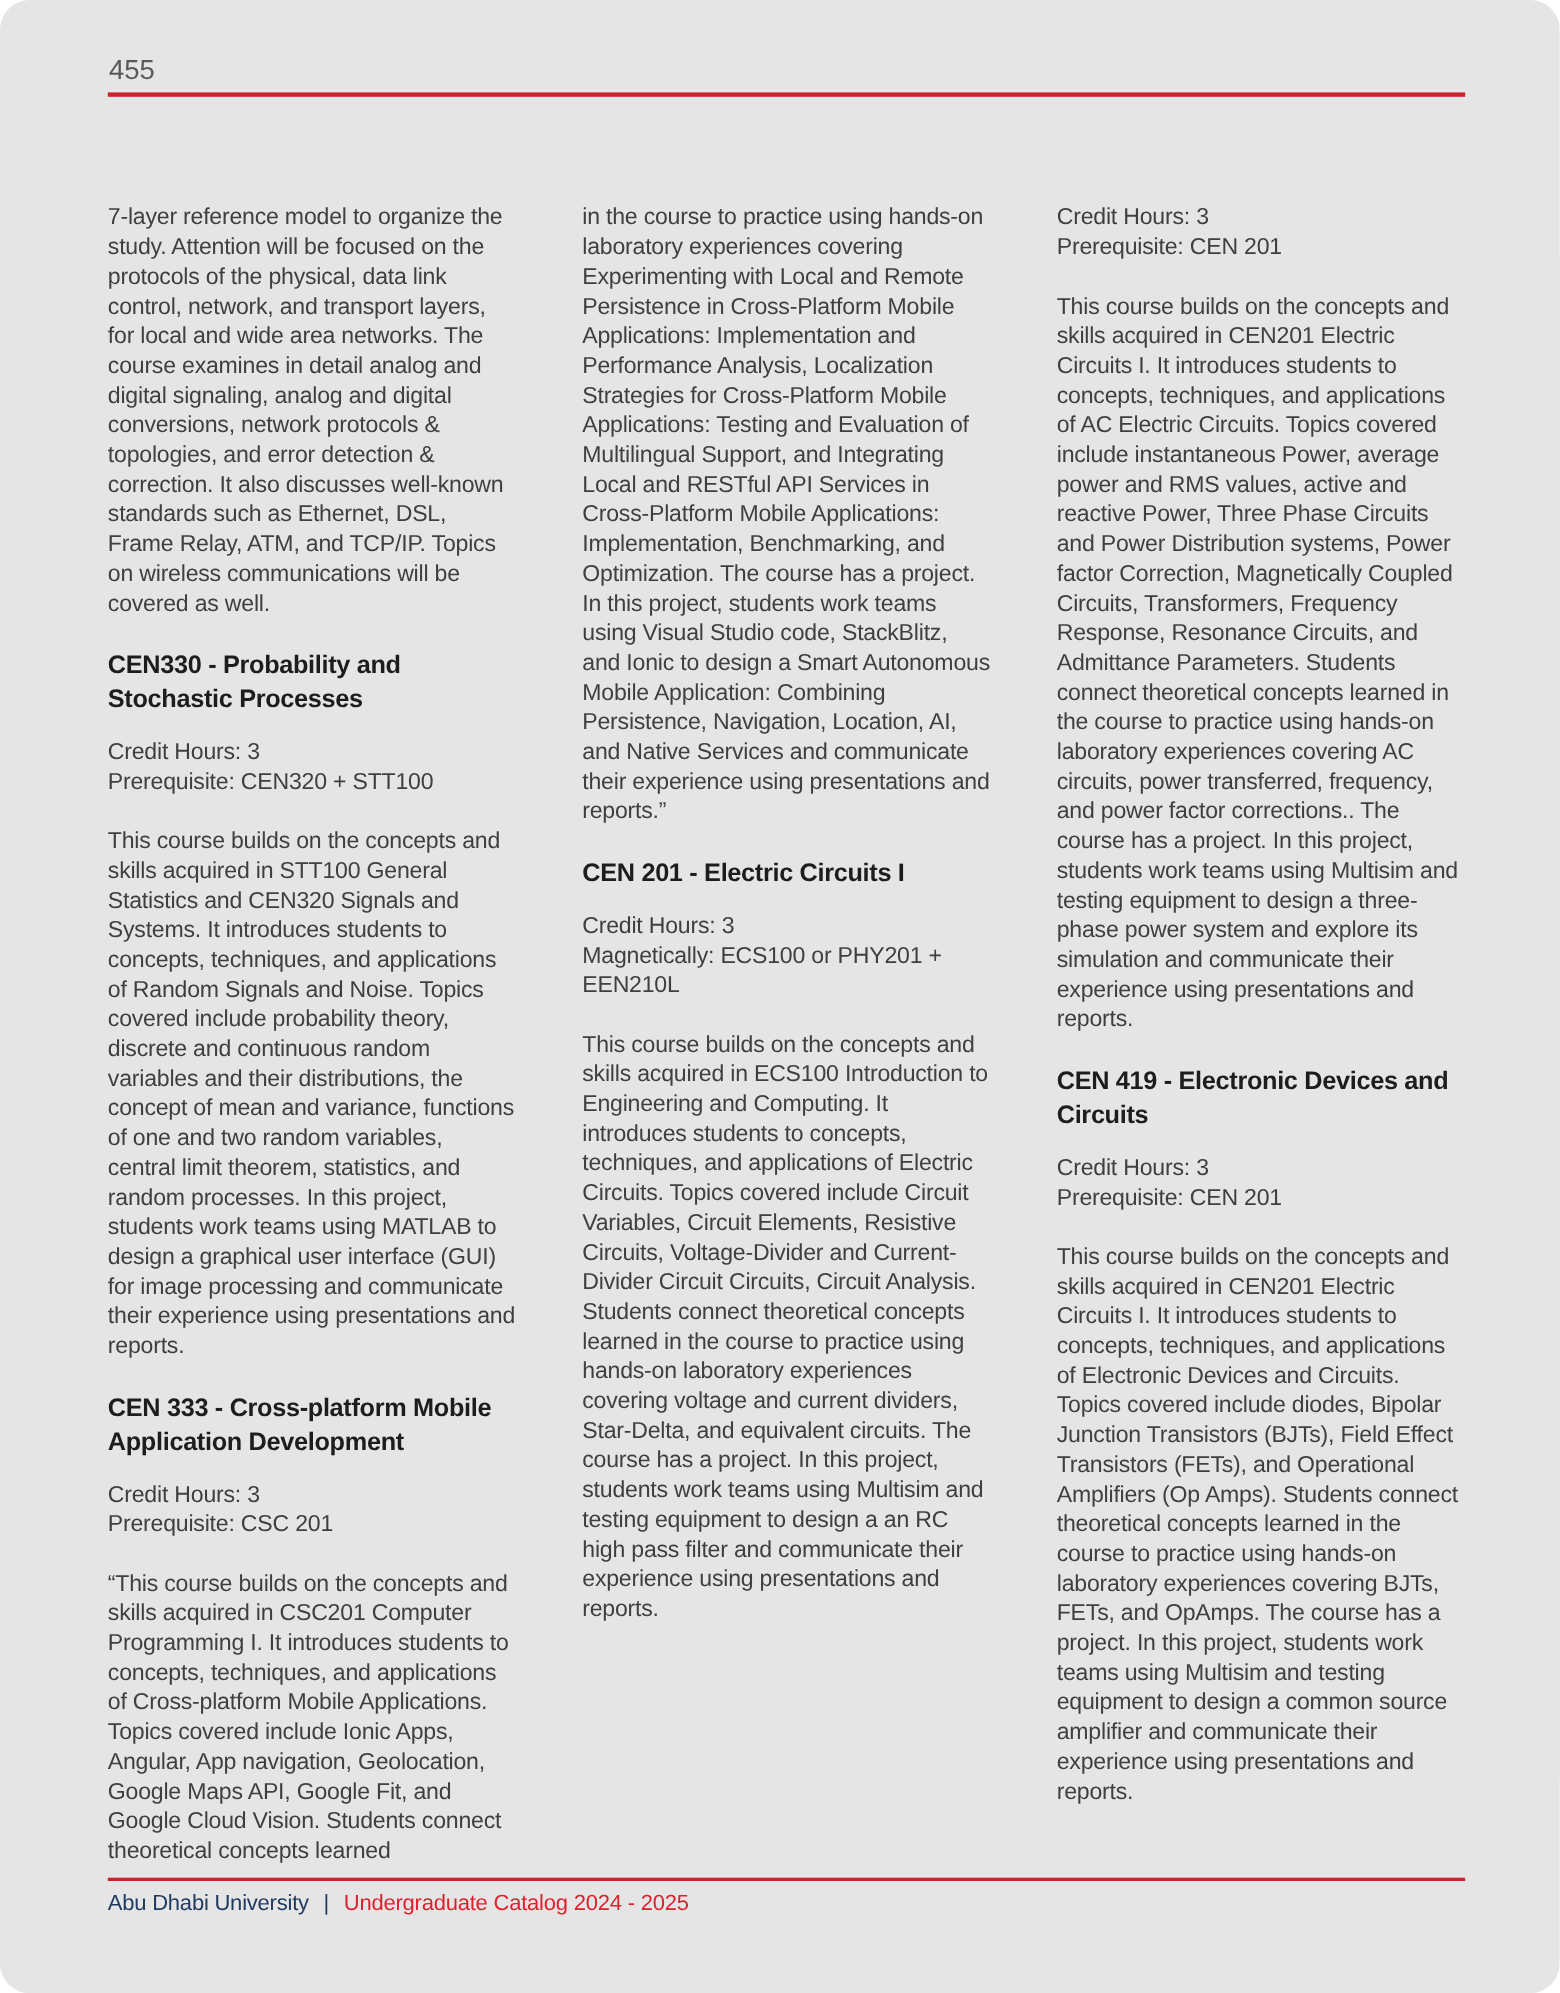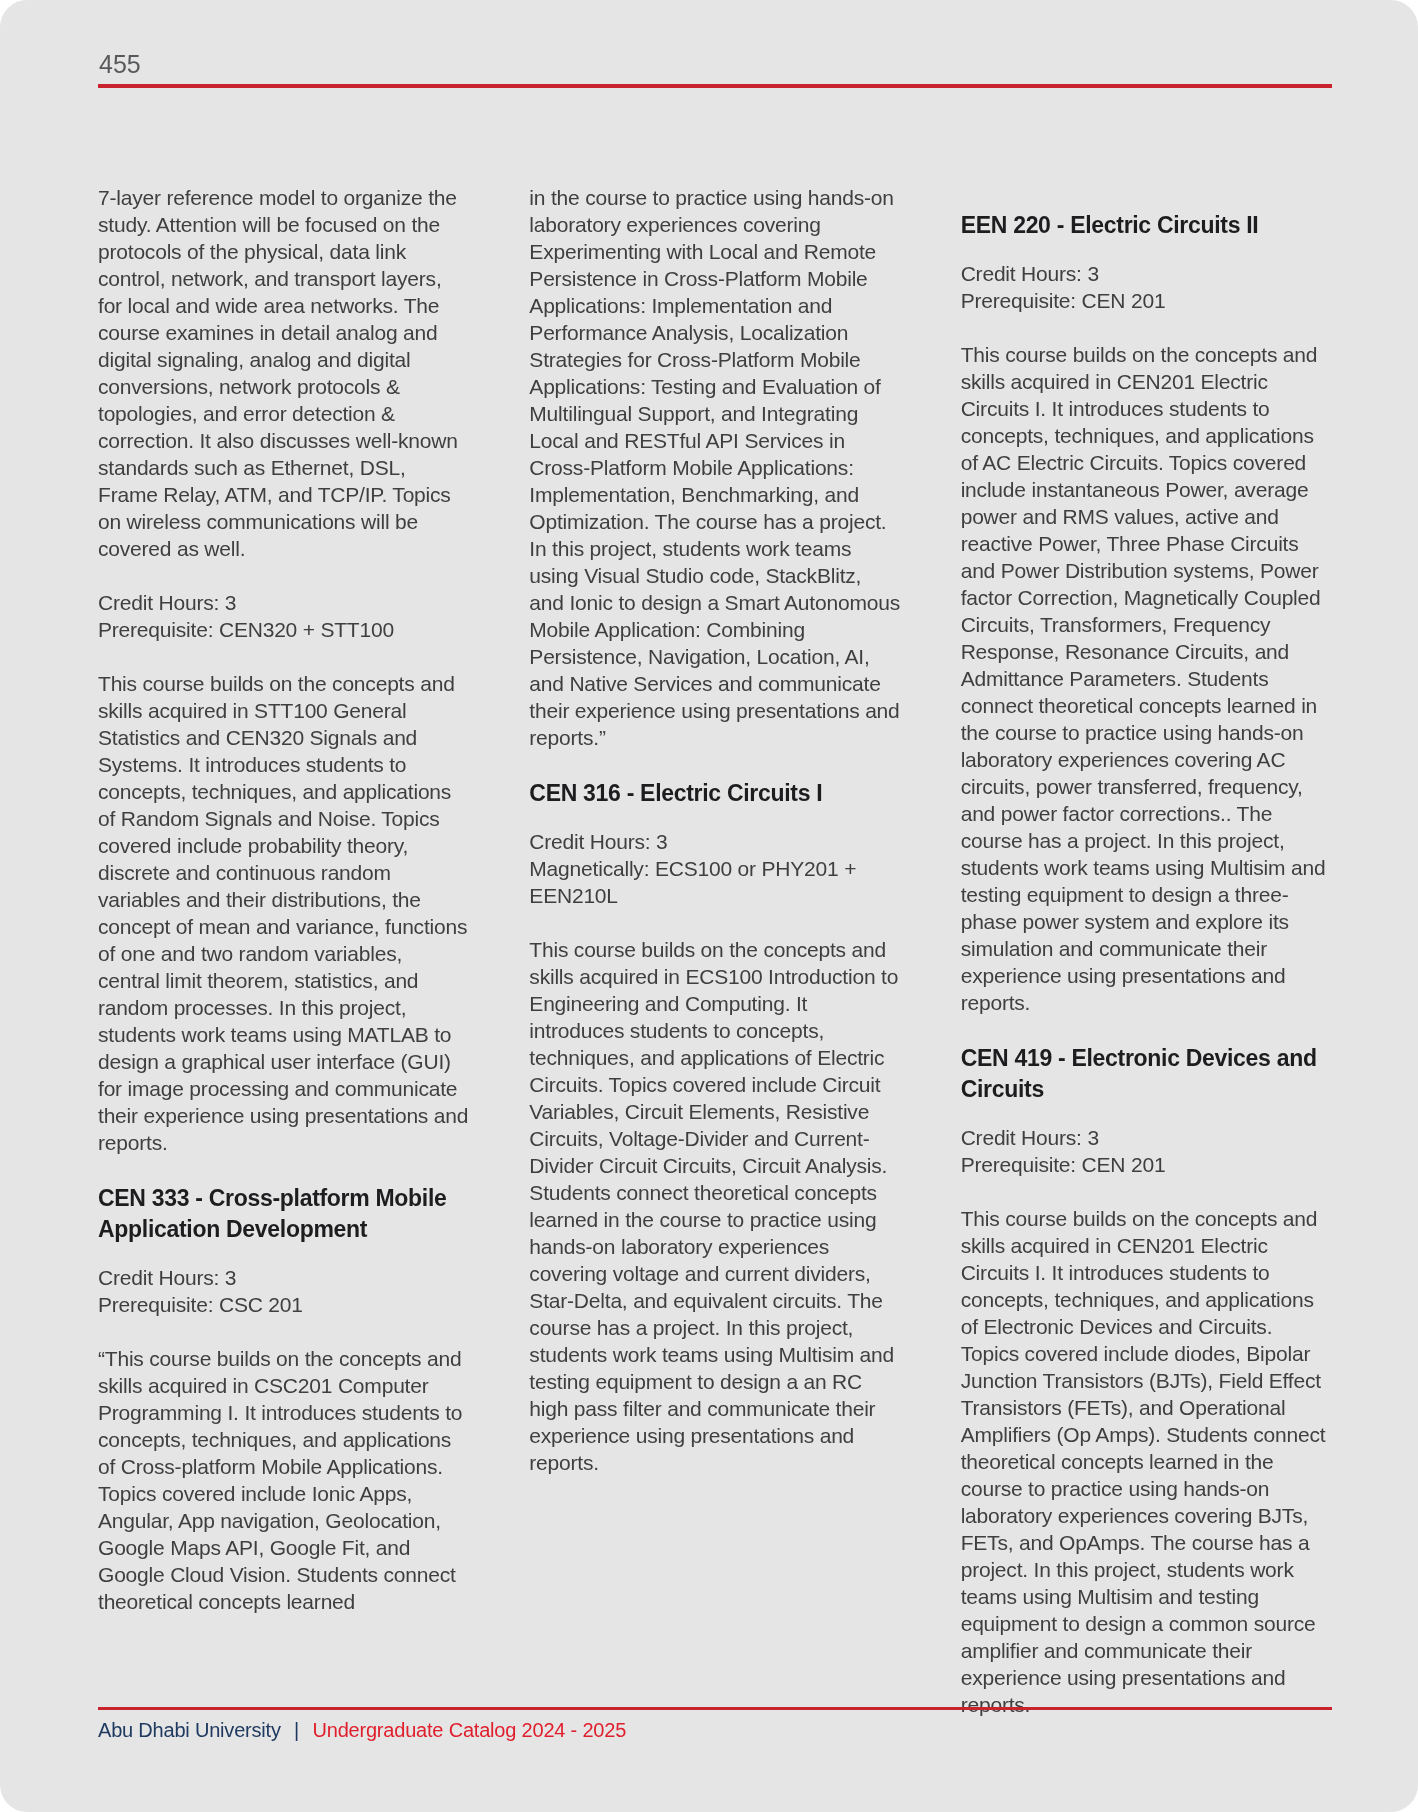--- a/index.html
+++ b/index.html
@@ -98,20 +98,21 @@
 
   <div class="page-number">455</div>
   <div class="header-rule"></div>
 
   <main class="columns">
 
     <section class="col">
       <p class="body-par">7-layer reference model to organize the study. Attention will be focused on the protocols of the physical, data link control, network, and transport layers, for local and wide area networks. The course examines in detail analog and digital signaling, analog and digital conversions, network protocols &amp; topologies, and error detection &amp; correction. It also discusses well-known standards such as Ethernet, DSL, Frame Relay, ATM, and TCP/IP. Topics on wireless communications will be covered as well.</p>
 
       <article>
+        <h2 class="course-title">CEN330 - Probability and Stochastic Processes</h2>
         <div class="course-meta">
           <div>Credit Hours: 3</div>
           <div>Prerequisite: CEN320 + STT100</div>
         </div>
         <p class="course-desc">This course builds on the concepts and skills acquired in STT100 General Statistics and CEN320 Signals and Systems. It introduces students to concepts, techniques, and applications of Random Signals and Noise. Topics covered include probability theory, discrete and continuous random variables and their distributions, the concept of mean and variance, functions of one and two random variables, central limit theorem, statistics, and random processes. In this project, students work teams using MATLAB to design a graphical user interface (GUI) for image processing and communicate their experience using presentations and reports.</p>
       </article>
 
       <article>
         <h2 class="course-title">CEN 333 - Cross-platform Mobile Application Development</h2>
         <div class="course-meta">
@@ -119,32 +120,31 @@
           <div>Prerequisite: CSC 201</div>
         </div>
         <p class="course-desc">“This course builds on the concepts and skills acquired in CSC201 Computer Programming I. It introduces students to concepts, techniques, and applications of Cross-platform Mobile Applications. Topics covered include Ionic Apps, Angular, App navigation, Geolocation, Google Maps API, Google Fit, and Google Cloud Vision. Students connect theoretical concepts learned</p>
       </article>
     </section>
 
     <section class="col">
       <p class="body-par">in the course to practice using hands-on laboratory experiences covering Experimenting with Local and Remote Persistence in Cross-Platform Mobile Applications: Implementation and Performance Analysis, Localization Strategies for Cross-Platform Mobile Applications: Testing and Evaluation of Multilingual Support, and Integrating Local and RESTful API Services in Cross-Platform Mobile Applications: Implementation, Benchmarking, and Optimization. The course has a project. In this project, students work teams using Visual Studio code, StackBlitz, and Ionic to design a Smart Autonomous Mobile Application: Combining Persistence, Navigation, Location, AI, and Native Services and communicate their experience using presentations and reports.”</p>
 
       <article>
-        <h2 class="course-title">CEN 316 - Electric Circuits I</h2>
+        <h2 class="course-title">CEN 201 - Electric Circuits I</h2>
         <div class="course-meta">
           <div>Credit Hours: 3</div>
           <div>Magnetically: ECS100 or PHY201 + EEN210L</div>
         </div>
         <p class="course-desc">This course builds on the concepts and skills acquired in ECS100 Introduction to Engineering and Computing. It introduces students to concepts, techniques, and applications of Electric Circuits. Topics covered include Circuit Variables, Circuit Elements, Resistive Circuits, Voltage-Divider and Current-Divider Circuit Circuits, Circuit Analysis. Students connect theoretical concepts learned in the course to practice using hands-on laboratory experiences covering voltage and current dividers, Star-Delta, and equivalent circuits. The course has a project. In this project, students work teams using Multisim and testing equipment to design a an RC high pass filter and communicate their experience using presentations and reports.</p>
       </article>
     </section>
 
     <section class="col">
       <article>
-        <h2 class="course-title" style="margin-top:26px">EEN 220 - Electric Circuits II</h2>
         <div class="course-meta">
           <div>Credit Hours: 3</div>
           <div>Prerequisite: CEN 201</div>
         </div>
         <p class="course-desc">This course builds on the concepts and skills acquired in CEN201 Electric Circuits I. It introduces students to concepts, techniques, and applications of AC Electric Circuits. Topics covered include instantaneous Power, average power and RMS values, active and reactive Power, Three Phase Circuits and Power Distribution systems, Power factor Correction, Magnetically Coupled Circuits, Transformers, Frequency Response, Resonance Circuits, and Admittance Parameters. Students connect theoretical concepts learned in the course to practice using hands-on laboratory experiences covering AC circuits, power transferred, frequency, and power factor corrections.. The course has a project. In this project, students work teams using Multisim and testing equipment to design a three-phase power system and explore its simulation and communicate their experience using presentations and reports.</p>
       </article>
 
       <article>
         <h2 class="course-title">CEN 419 - Electronic Devices and Circuits</h2>
         <div class="course-meta">

